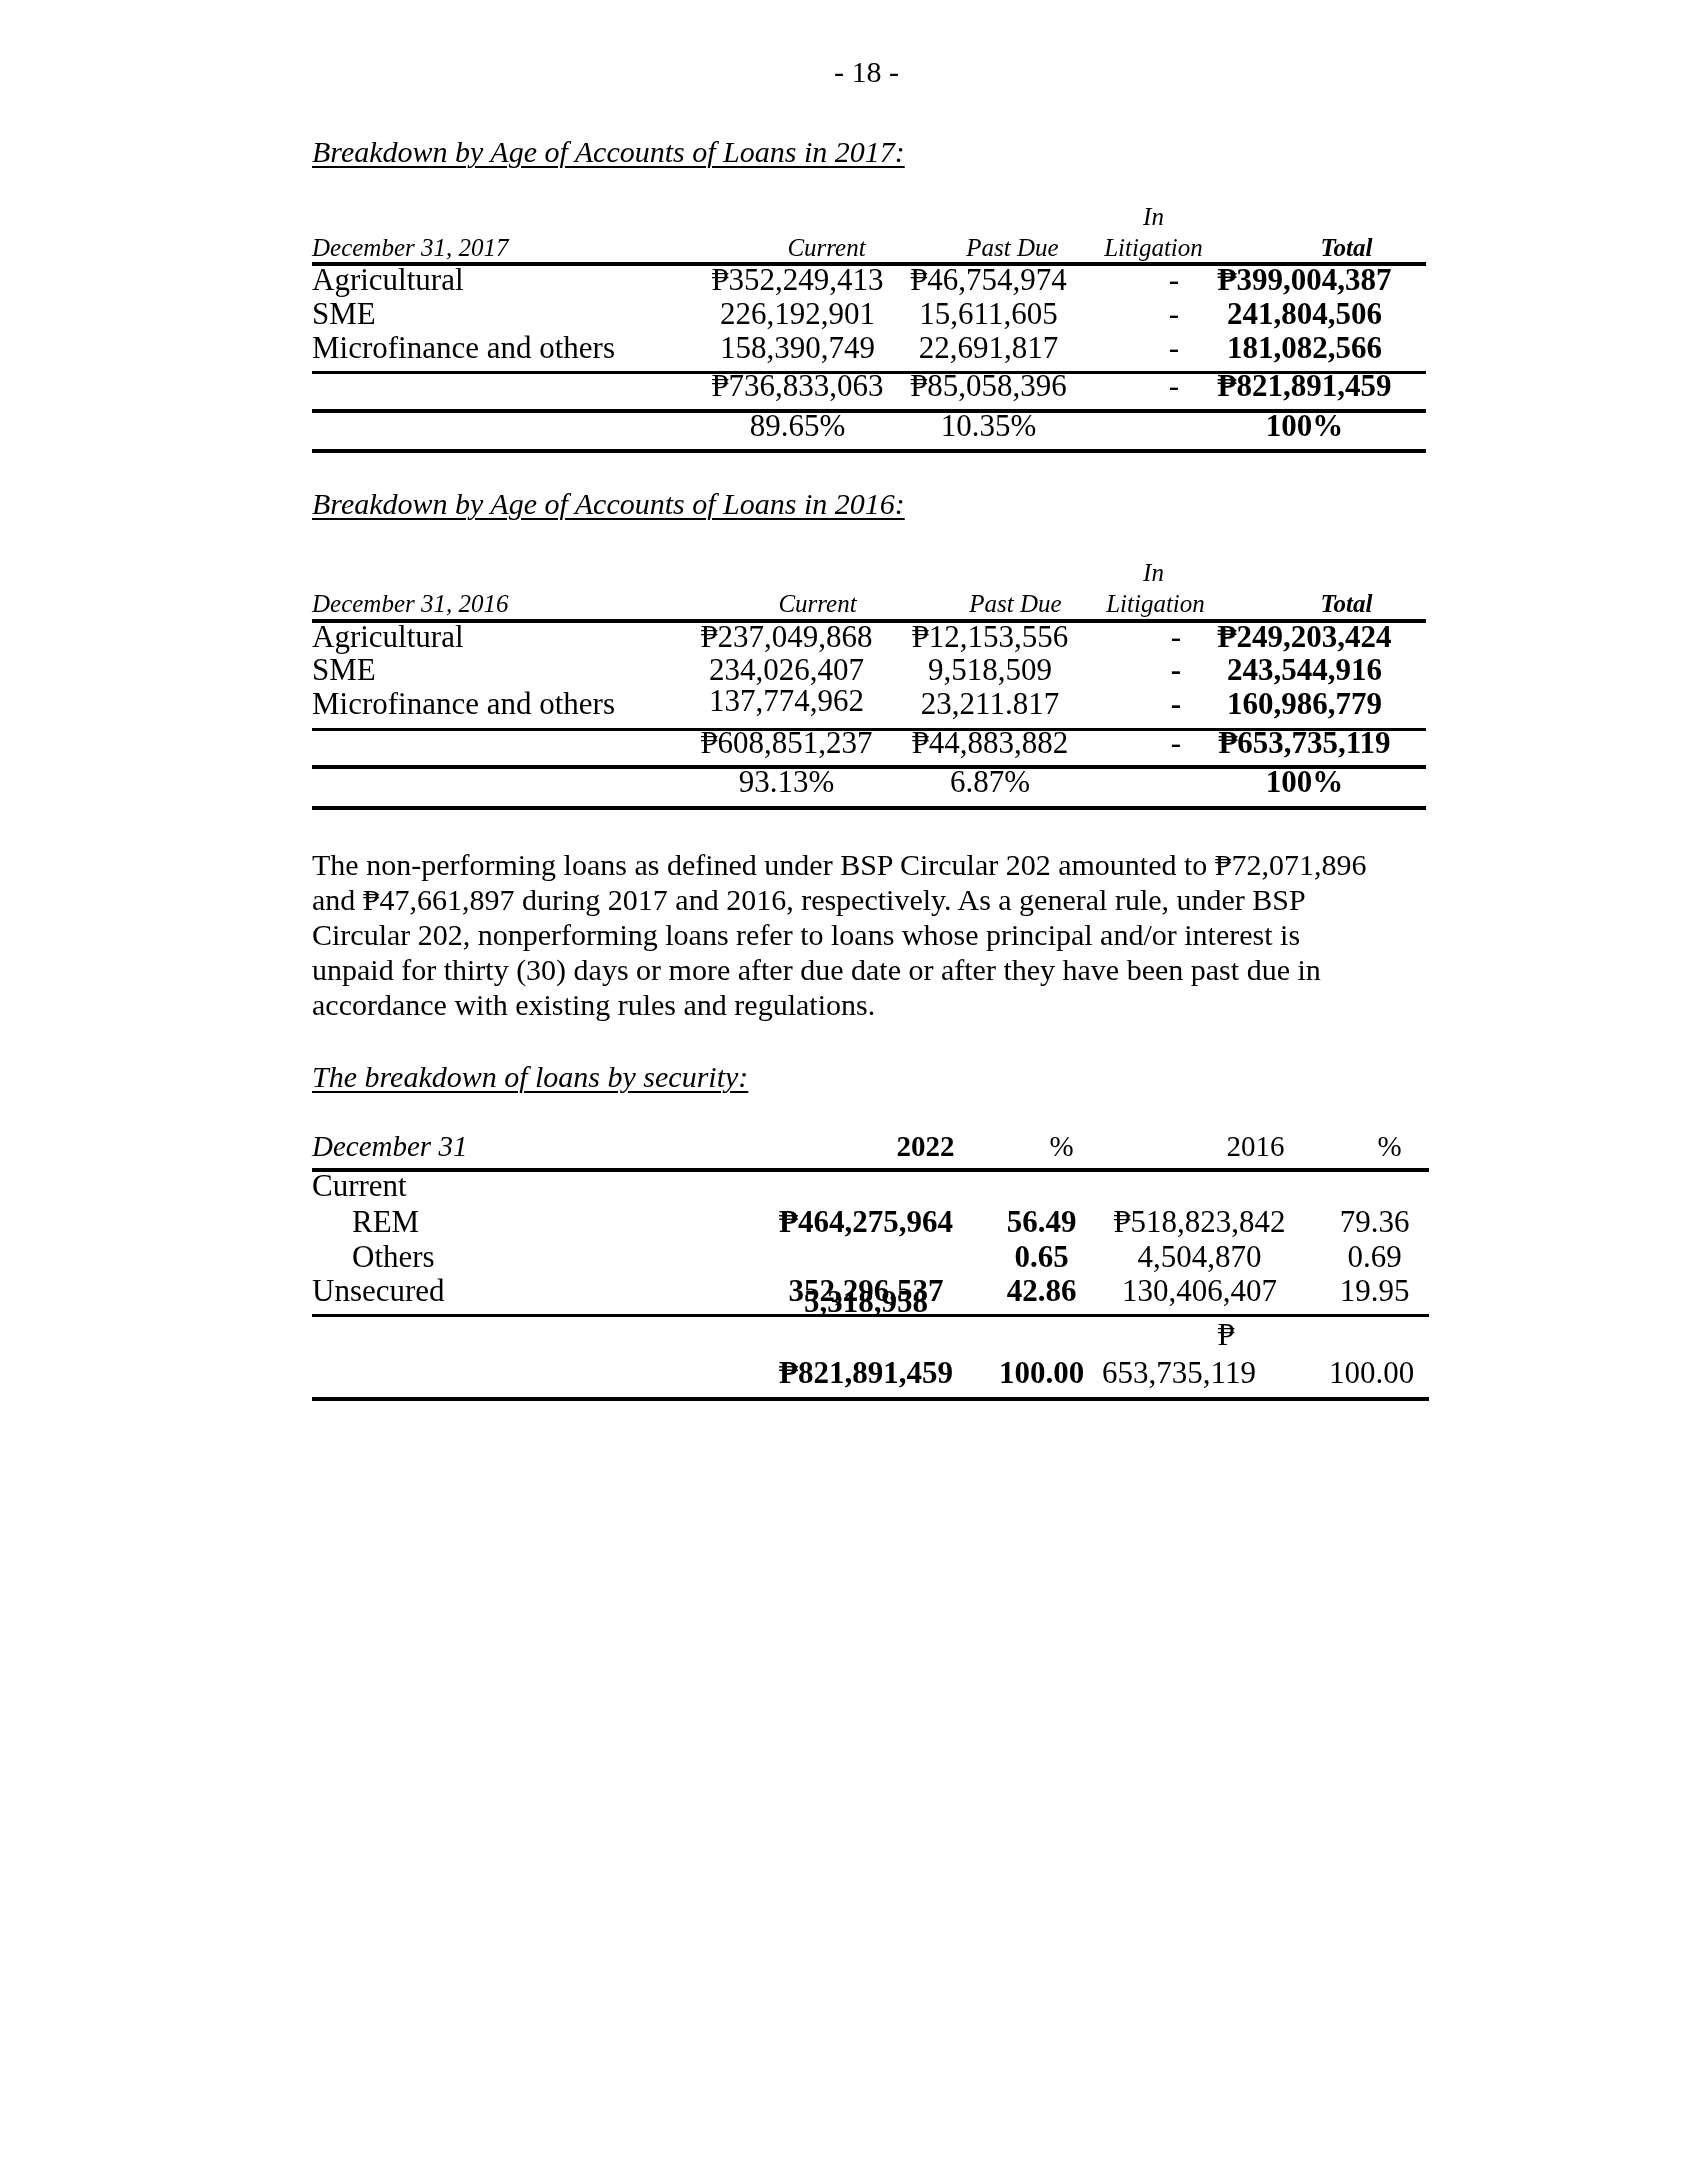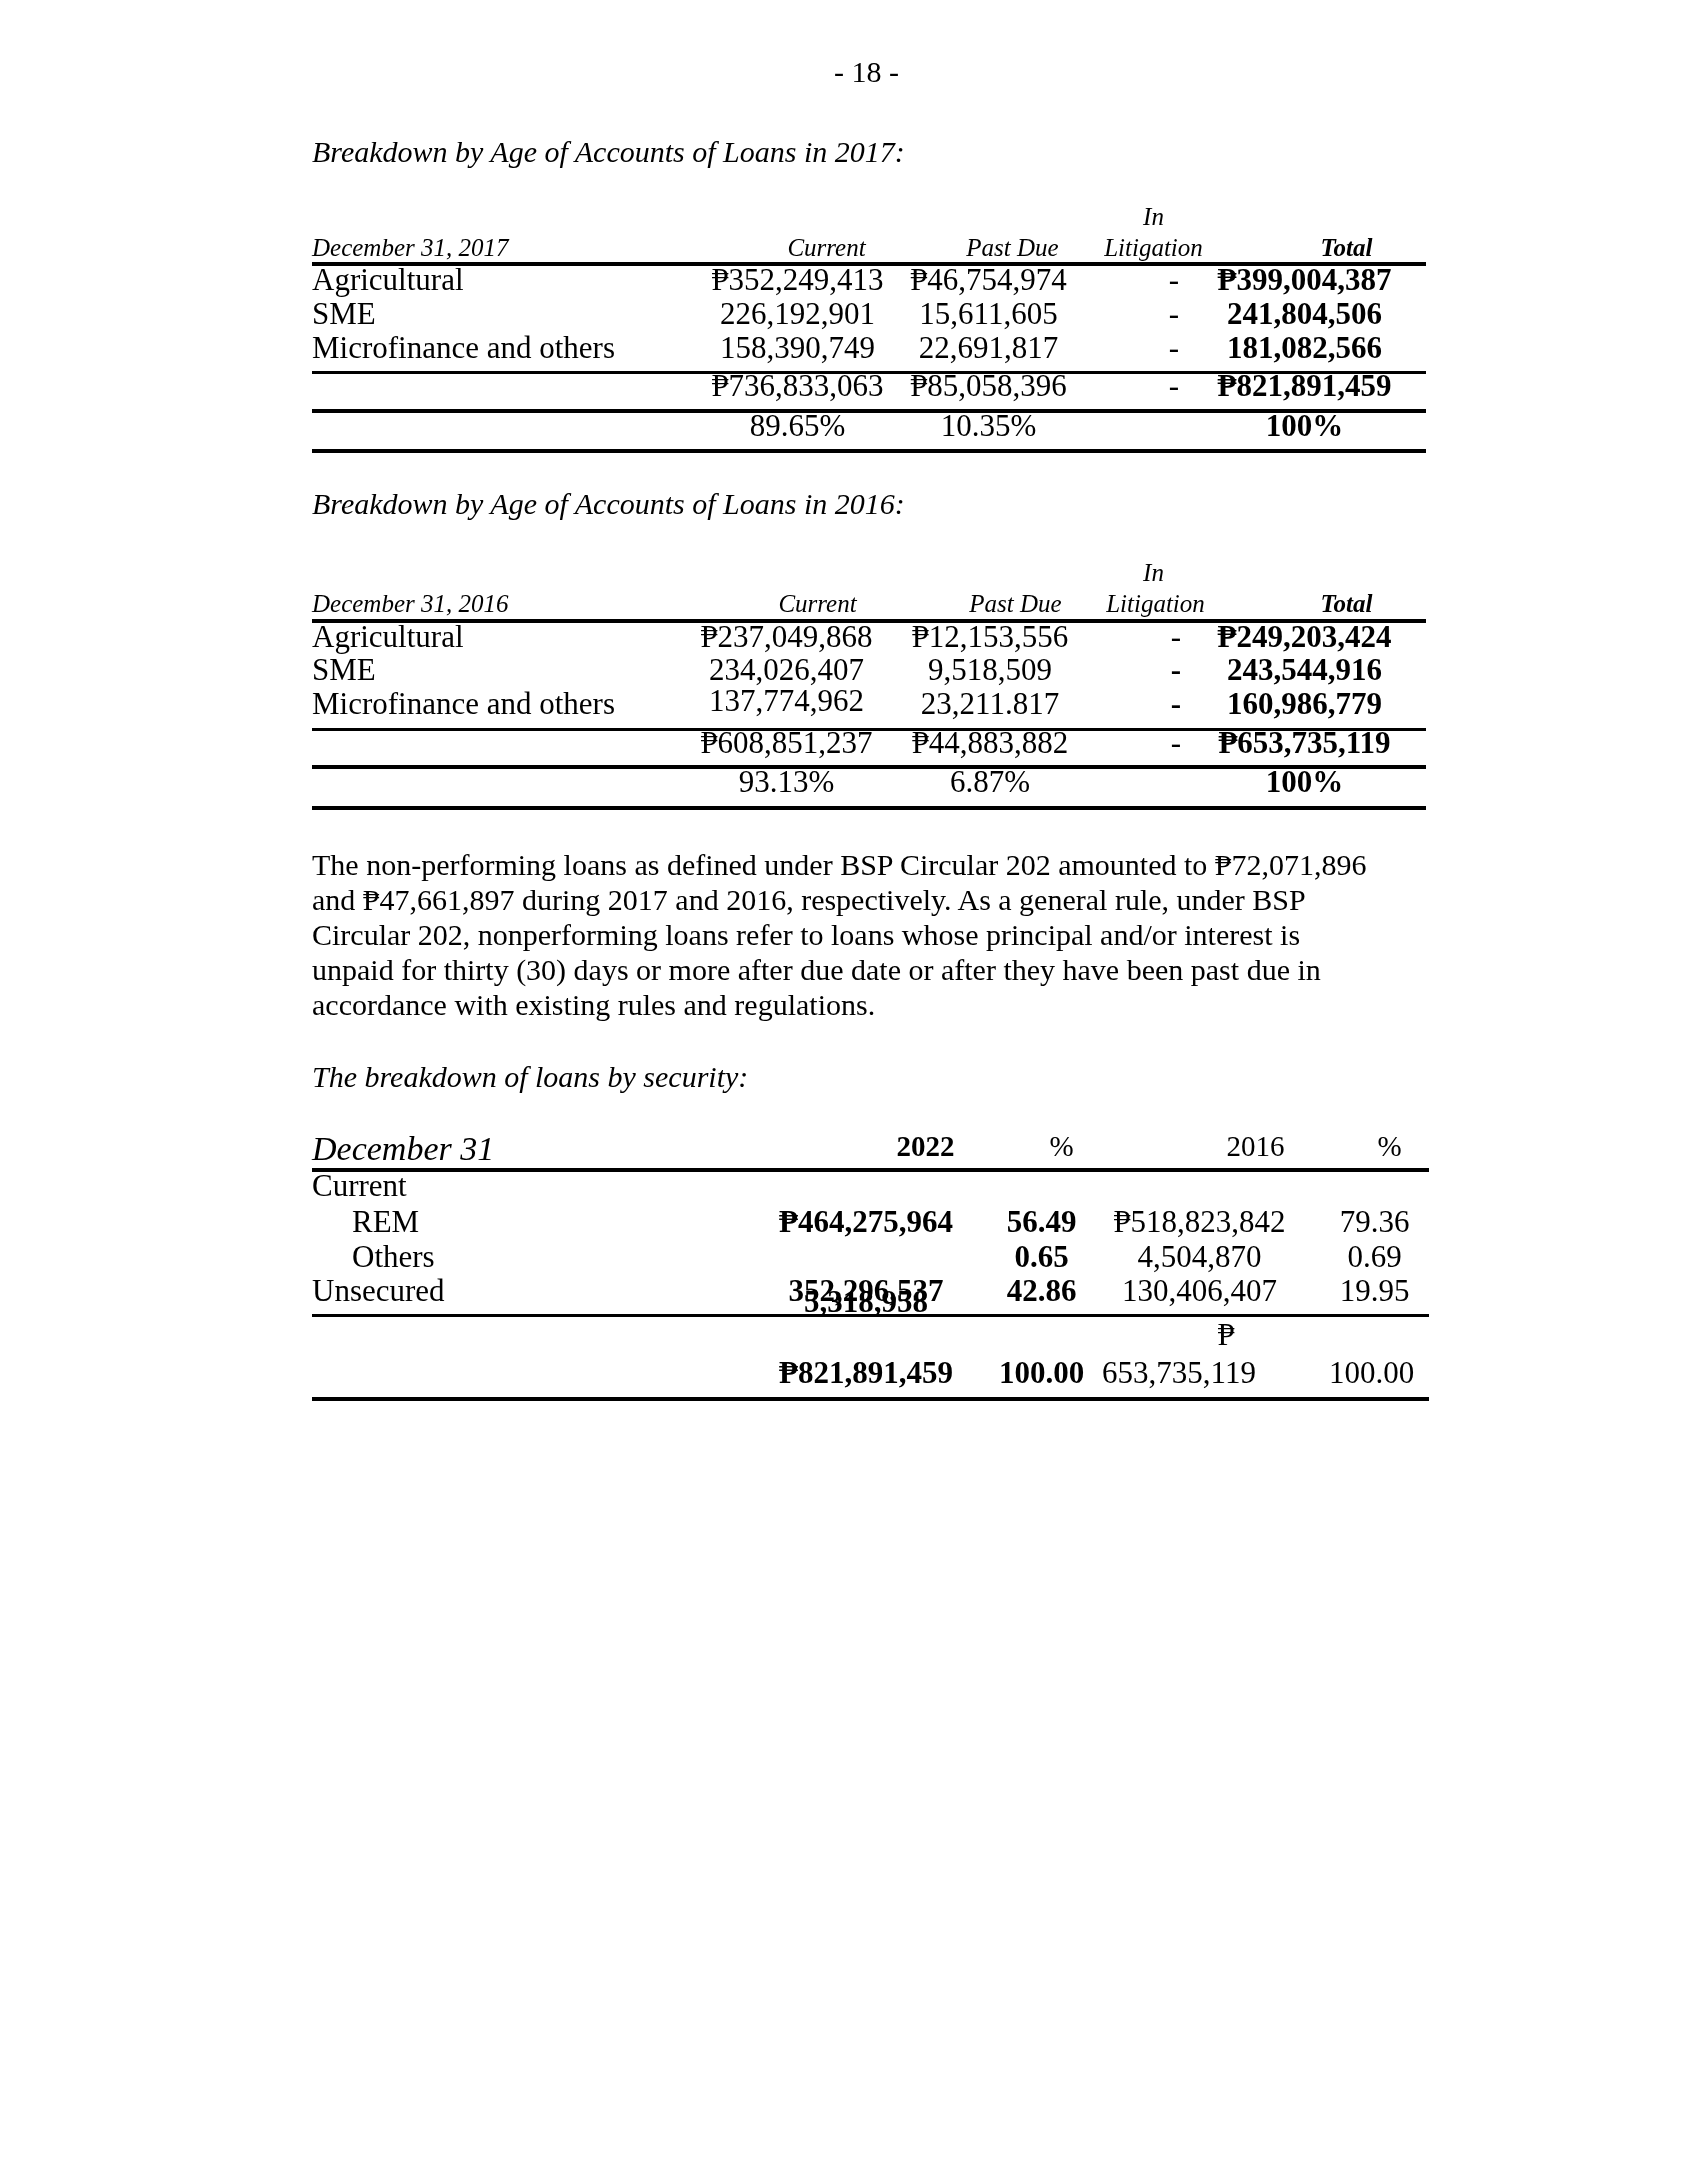--- a/index.html
+++ b/index.html
@@ -1,20 +1,20 @@
 <!DOCTYPE html>
 <html><head>
 <meta charset="utf-8">
 <style>
   html, body { margin: 0; padding: 0; background: #ffffff; }
   body { width: 1683px; height: 2178px; position: relative; overflow: hidden;
          font-family: "Liberation Serif", "DejaVu Serif", serif; color: #000; }
   .abs { position: absolute; white-space: nowrap; }
   .pagenum { font-size: 30px; left: 0; width: 1733px; text-align: center; top: 55px; }
-  .section-title { font-style: italic; font-size: 30px; 
+  .section-title { font-style: italic; font-size: 30px; text-decoration: underline;
                    text-decoration-thickness: 2px; text-underline-offset: 4px; left: 312px; }
   .rule { position: absolute; left: 312px; background: #000; }
   .hdr { font-style: italic; font-size: 25px; }
   .cell { font-size: 31px; }
   .r { text-align: center; }
   .c { text-align: center; }
   .b { font-weight: bold; }
   .para { position: absolute; left: 312px; width: 1119px; font-size: 30px; line-height: 35px; }
   .para span { display: block; white-space: nowrap; }
 </style>
@@ -127,21 +127,21 @@
   <span>The non-performing loans as defined under BSP Circular 202 amounted to ₱72,071,896</span>
   <span>and ₱47,661,897 during 2017 and 2016, respectively.  As a general rule, under BSP</span>
   <span>Circular 202, nonperforming loans refer to loans whose principal and/or interest is</span>
   <span>unpaid for thirty (30) days or more after due date or after they have been past due in</span>
   <span>accordance with existing rules and regulations.</span>
 </div>
 
 <div>
   <div class="abs section-title" style="top:1060px;">The breakdown of loans by security:</div>
 
-  <div class="abs hdr" style="left:312px;top:1130px;font-size:34px;">December 31</div>
+  <div class="abs hdr" style="left:312px;top:1130px;font-size:29px;">December 31</div>
   <div class="abs cell r b" style="left:871px;width:109px;top:1130px;font-size:29px;">2022</div>
   <div class="abs cell r" style="left:1030px;width:63px;top:1130px;font-size:29px;">%</div>
   <div class="abs cell r" style="left:1201px;width:109px;top:1130px;font-size:29px;">2016</div>
   <div class="abs cell r" style="left:1358px;width:63px;top:1130px;font-size:29px;">%</div>
   <div class="rule" style="top:1168px;width:1117px;height:4px;"></div>
 
   <div class="abs cell" style="left:312px;top:1168px;">Current</div>
 
   <div>
     <div class="abs cell" style="left:352px;top:1204px;">REM</div>

